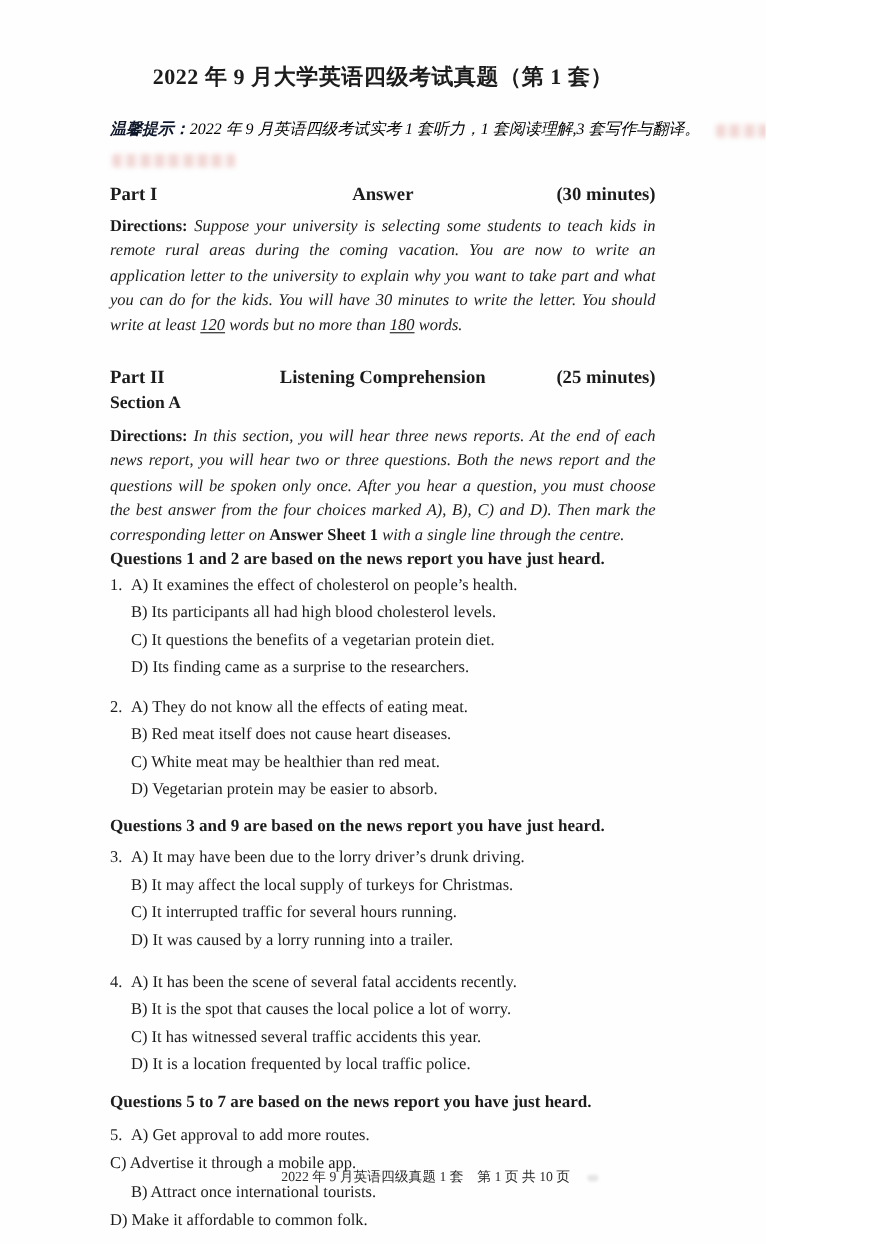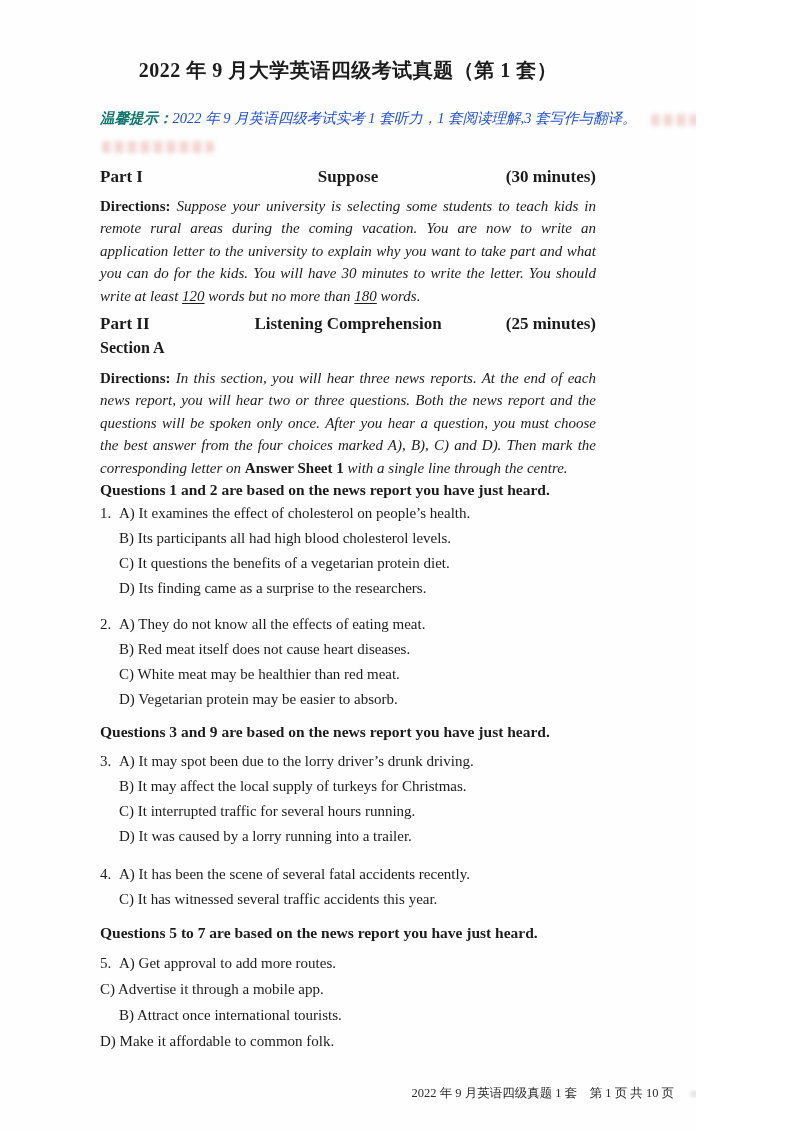--- a/index.html
+++ b/index.html
@@ -24,26 +24,26 @@
     line-height: 28px;
     letter-spacing: 0.5px;
   }
   .notice {
     margin-top: 24px;
     font-size: 14.5px;
     line-height: 21px;
     white-space: nowrap;
   }
   .notice-label {
-    color: #0f766e;
+    color: #0f172a;
     font-weight: bold;
     font-style: italic;
   }
   .notice-text {
-    color: #1d4ed8;
+    color: #000000;
     font-style: italic;
   }
   .smudge {
     display: inline-block;
     height: 12px;
     border-radius: 3px;
     background: repeating-linear-gradient(90deg,
       rgba(205, 110, 100, 0.55) 0 8px,
       rgba(205, 110, 100, 0.10) 8px 13px);
     filter: blur(2.2px);
@@ -56,21 +56,21 @@
   .smudge.footer-tail { width: 10px; height: 6px; margin-left: 16px; opacity: 0.3;
     background: rgba(120,120,120,0.6); filter: blur(1.5px); }
 
   .part-head {
     position: relative;
     font-size: 17px;
     font-weight: bold;
     line-height: 23px;
   }
   .part-head.first { margin-top: 12px; }
-  .part-head.second { margin-top: 5px; }
+  .part-head.second { margin-top: 24px; }
   .ph-title {
     position: absolute;
     left: 50%;
     transform: translateX(-50%);
     white-space: nowrap;
   }
   .ph-duration { position: absolute; right: 0; }
 
   .section-label {
     margin-top: 2px;
@@ -107,24 +107,24 @@
   .question.q5 { margin-top: 6px; }
   .opt-line { line-height: 25px; white-space: nowrap; }
   .q5 .opt-line { line-height: 26px; }
   .qnum { display: inline-block; width: 19px; }
   .indent { padding-left: 19px; }
   .opt-row { display: flex; flex-direction: column; }
   .col-left { width: 313px; }
 
   .page-footer {
     position: absolute;
-    top: 1084px;
+    top: 1061px;
     left: 100px;
     width: 600px;
-    text-align: right;
+    text-align: center;
     font-size: 12.5px;
     color: #2a2a2a;
     line-height: 18px;
     white-space: nowrap;
   }
 </style>
 </head>
 <body>
 
 <div class="page">
@@ -133,21 +133,21 @@
 
   <div class="notice">
     <span class="notice-label">温馨提示：</span><span class="notice-text">2022 年 9 月英语四级考试实考 1 套听力，1 套阅读理解,3 套写作与翻译。</span><span class="smudge inline-tail"></span>
   </div>
   <div class="smudge-row">
     <span class="smudge second-line"></span>
   </div>
 
   <div class="part-head first">
     <span class="ph-label">Part I</span>
-    <span class="ph-title">Suppose</span>
+    <span class="ph-title">Answer</span>
     <span class="ph-duration">(30 minutes)</span>
   </div>
 
   <p class="directions">
     <span class="dir-label">Directions:</span><span> Suppose your university is selecting some students to teach kids in remote rural areas during the coming vacation. You are now to write an application letter to the university to explain why you want to take part and what you can do for the kids. You will have 30 minutes to write the letter. You should write at least </span><span class="u-num">120</span><span> words but no more than </span><span class="u-num">180</span><span> words.</span>
   </p>
 
   <div class="part-head second">
     <span class="ph-label">Part II</span>
     <span class="ph-title">Listening Comprehension</span>
@@ -172,29 +172,31 @@
   <div class="question q2">
     <div class="opt-line"><span class="qnum">2.</span><span>A) They do not know all the effects of eating meat.</span></div>
     <div class="opt-line indent"><span>B) Red meat itself does not cause heart diseases.</span></div>
     <div class="opt-line indent"><span>C) White meat may be healthier than red meat.</span></div>
     <div class="opt-line indent"><span>D) Vegetarian protein may be easier to absorb.</span></div>
   </div>
 
   <div class="group-heading g2">Questions 3 and 9 are based on the news report you have just heard.</div>
 
   <div class="question q3">
-    <div class="opt-line"><span class="qnum">3.</span><span>A) It may spot been due to the lorry driver’s drunk driving.</span></div>
+    <div class="opt-line"><span class="qnum">3.</span><span>A) It may have been due to the lorry driver’s drunk driving.</span></div>
     <div class="opt-line indent"><span>B) It may affect the local supply of turkeys for Christmas.</span></div>
     <div class="opt-line indent"><span>C) It interrupted traffic for several hours running.</span></div>
     <div class="opt-line indent"><span>D) It was caused by a lorry running into a trailer.</span></div>
   </div>
 
   <div class="question q4">
     <div class="opt-line"><span class="qnum">4.</span><span>A) It has been the scene of several fatal accidents recently.</span></div>
+    <div class="opt-line indent"><span>B) It is the spot that causes the local police a lot of worry.</span></div>
     <div class="opt-line indent"><span>C) It has witnessed several traffic accidents this year.</span></div>
+    <div class="opt-line indent"><span>D) It is a location frequented by local traffic police.</span></div>
   </div>
 
   <div class="group-heading g3">Questions 5 to 7 are based on the news report you have just heard.</div>
 
   <div class="question q5">
     <div class="opt-row">
       <div class="col-left opt-line"><span class="qnum">5.</span><span>A) Get approval to add more routes.</span></div>
       <div class="opt-line"><span>C) Advertise it through a mobile app.</span></div>
     </div>
     <div class="opt-row">

